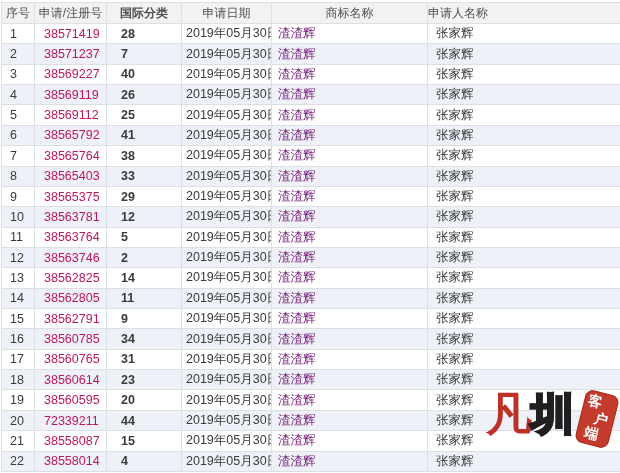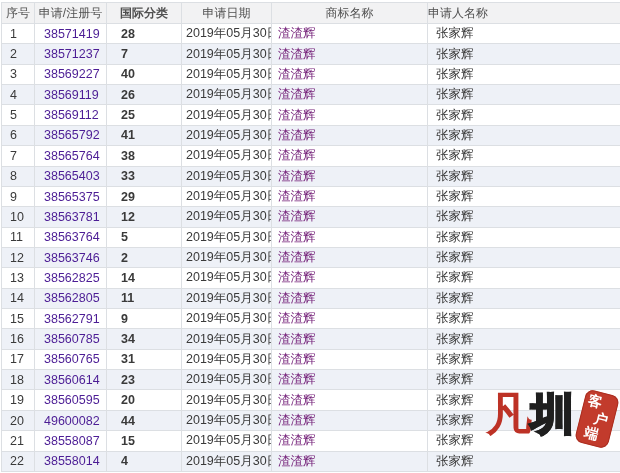--- a/index.html
+++ b/index.html
@@ -20,21 +20,21 @@
   td.c1 { padding-left:8px; }
   td.c2 { padding-left:9px; }
   td.c3 { padding-left:14px; }
   td.c4 { padding-left:4px; }
   td.c5 { padding-left:6px; }
   td.c6 { padding-left:8px; }
 
   .c1 { width:33px;margin-left:16px; } .c2 { width:72px; } .c3 { width:75px;font-weight:bold; }
   .c4 { width:90px; } .c5 { width:156px; } .c6 { width:193px; }
 
-  .link { color:#4c1d95; cursor:pointer; }
+  .link { color:#be185d; cursor:pointer; }
   .marklink { color:#701a75; cursor:pointer; }
 
   
   .watermark { position:absolute; right:2px; bottom:3px; width:132px; height:80px;
     pointer-events:none; }
   .logo-row { display:flex; align-items:flex-start; height:52px; }
   .logo-fan { color:#bd3226; font-size:46px; line-height:48px; font-weight:bold; }
   .logo-zhen { font-size:43px; line-height:48px; font-weight:bold; color:#ffffff;
     -webkit-text-stroke:2.5px #1f1f1f;
     text-shadow:-1px -1px 0 #1f1f1f,1px -1px 0 #1f1f1f,-1px 1px 0 #1f1f1f,1px 1px 0 #1f1f1f;
@@ -212,21 +212,21 @@
       <tr>
         <td class="c1"><span>19</span></td>
         <td class="c2"><span class="link">38560595</span></td>
         <td class="c3"><span>20</span></td>
         <td class="c4"><span>2019年05月30日</span></td>
         <td class="c5"><span class="marklink">渣渣辉</span></td>
         <td class="c6"><span>张家辉</span></td>
       </tr>
       <tr class="stripe">
         <td class="c1"><span>20</span></td>
-        <td class="c2"><span class="link">49600082</span></td>
+        <td class="c2"><span class="link">72339211</span></td>
         <td class="c3"><span>44</span></td>
         <td class="c4"><span>2019年05月30日</span></td>
         <td class="c5"><span class="marklink">渣渣辉</span></td>
         <td class="c6"><span>张家辉</span></td>
       </tr>
       <tr>
         <td class="c1"><span>21</span></td>
         <td class="c2"><span class="link">38558087</span></td>
         <td class="c3"><span>15</span></td>
         <td class="c4"><span>2019年05月30日</span></td>

